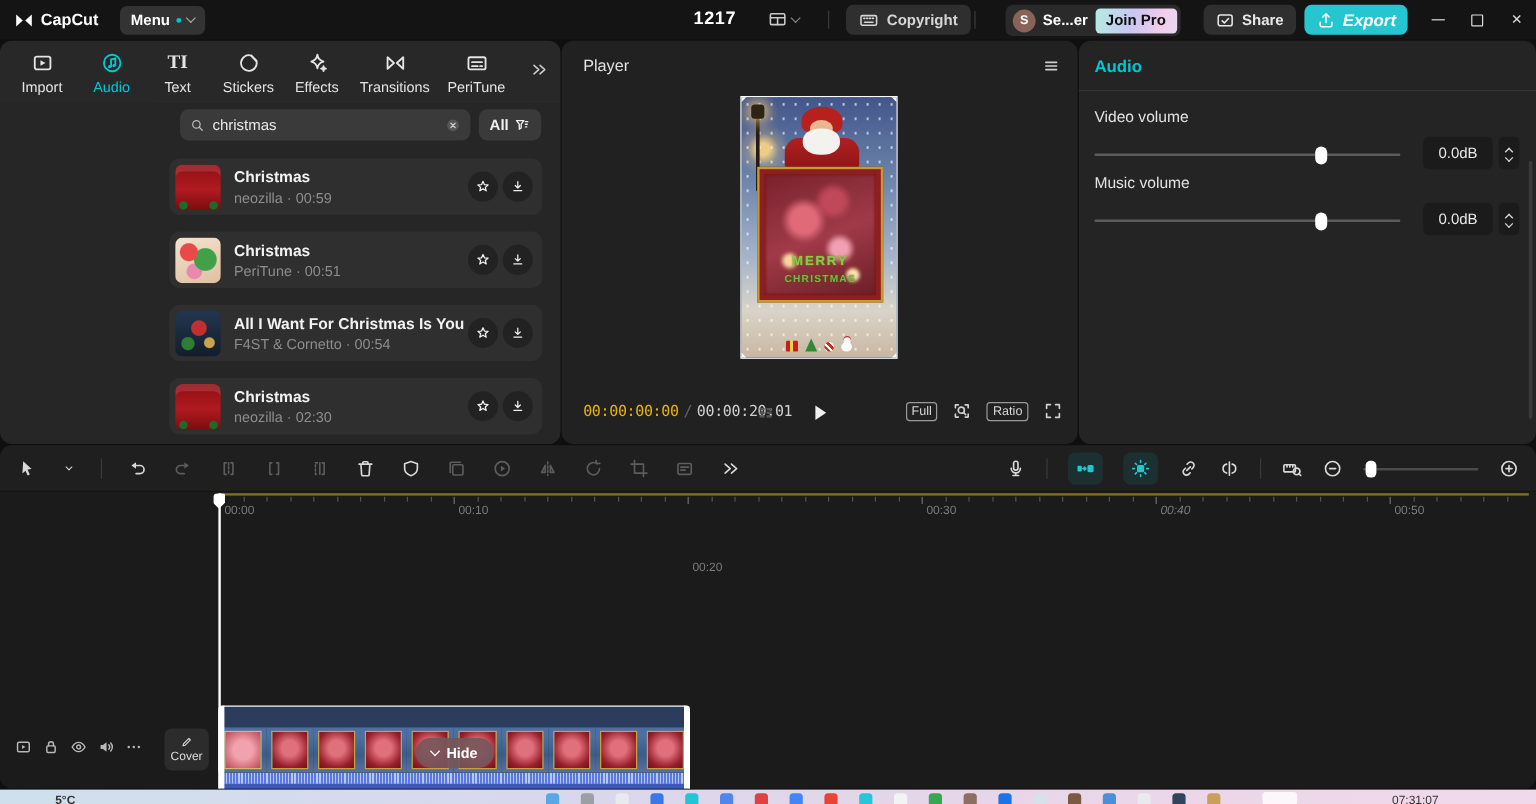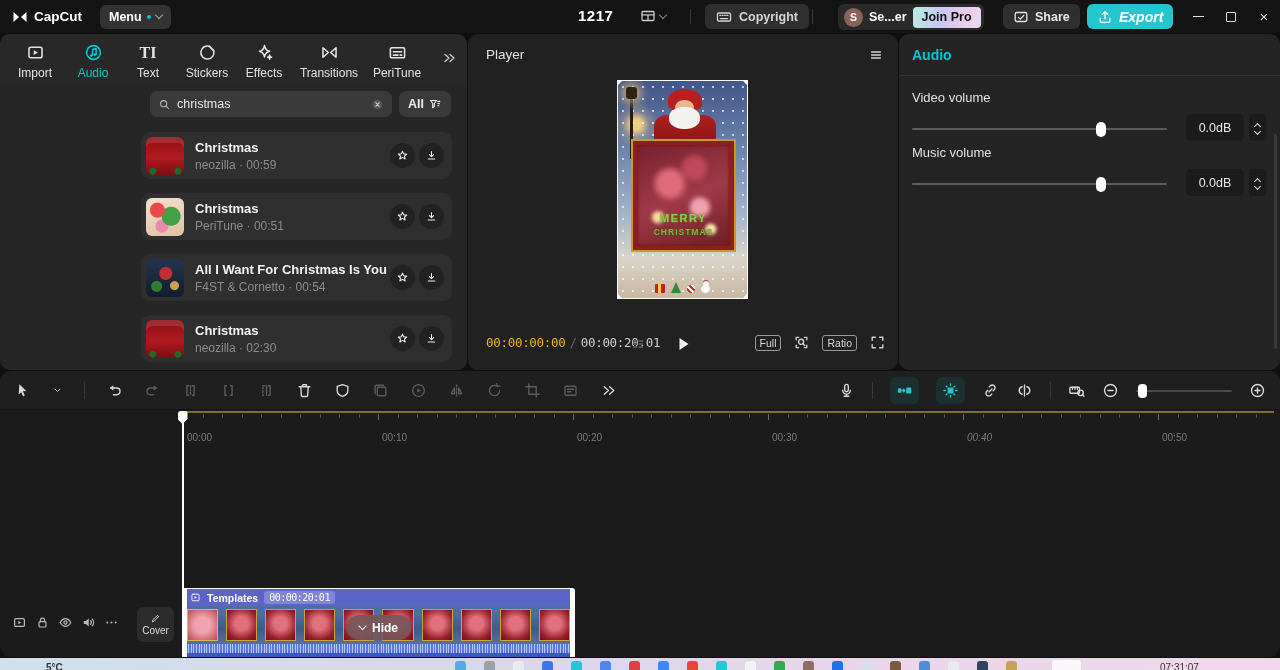--- a/index.html
+++ b/index.html
@@ -144,21 +144,21 @@
   .zslider{width:96px;height:14px;position:relative;}
   .zslider .ztrack{position:absolute;left:0;right:0;top:6px;height:2.5px;background:#4a4a4a;border-radius:2px;}
   .zslider .zthumb{position:absolute;left:2px;top:0;width:9px;height:14px;background:#fff;border-radius:4px;}
 
   
   #timeline{position:absolute;left:0;right:0;top:40px;bottom:0;}
   #ruler{position:absolute;left:0;right:0;top:0;height:20px;}
   .yellow-line{position:absolute;left:183px;right:6px;top:0;height:1.5px;background:#8f7d22;opacity:.85;}
   .r-tick{position:absolute;top:3px;width:1px;height:4px;background:#555;}
   .r-tick.major{height:6px;background:#6e6e6e;}
-  .r-label{position:absolute;top:21px;font-size:10px;color:#7c7c7c;white-space:nowrap;}
+  .r-label{position:absolute;top:9px;font-size:10px;color:#7c7c7c;white-space:nowrap;}
   #playhead{position:absolute;left:182px;top:0;width:1.5px;height:232px;background:#fff;z-index:6;}
   .ph-head{position:absolute;left:-4.5px;top:0;width:10px;height:13px;background:#fff;border-radius:3px 3px 2px 2px;clip-path:polygon(0 0,100% 0,100% 62%,50% 100%,0 62%);}
   #thumb-card{position:absolute;left:337px;top:37px;width:80px;height:97px;background:#0b0b0b;border-radius:9px;z-index:3;}
   .tc-img{position:absolute;left:8px;top:7px;right:8px;height:66px;border-radius:6px;overflow:hidden;background:
     radial-gradient(circle at 50% 30%,#c0392b 0 14px,transparent 22px),
     radial-gradient(circle at 46% 46%,#d9a07a 0 5px,transparent 8px),
     radial-gradient(circle at 15% 75%,#e8a23c 0 4px,transparent 7px),
     radial-gradient(circle at 80% 20%,#e8e0c8 0 3px,transparent 5px),
     radial-gradient(circle at 85% 70%,#e8b43c 0 5px,transparent 8px),
     linear-gradient(160deg,#3a2a40,#1a1424 70%,#30202c);}
@@ -694,21 +694,21 @@
           <div class="r-tick" style="left: 397.5px;"></div>
           <div class="r-tick" style="left: 417px;"></div>
           <div class="r-tick" style="left: 436.5px;"></div>
           <div class="r-tick" style="left: 456px;"></div>
           <div class="r-tick" style="left: 475.5px;"></div>
           <div class="r-tick" style="left: 495px;"></div>
           <div class="r-tick" style="left: 514.5px;"></div>
           <div class="r-tick" style="left: 534px;"></div>
           <div class="r-tick" style="left: 553.5px;"></div>
           <div class="r-tick major" style="left: 573px;"></div>
-          <span class="r-label" style="left: 577px;">00:20</span>
+          <span class="r-label" style="left: 577px; margin-top: 48px;">00:20</span>
           <div class="r-tick" style="left: 592.5px;"></div>
           <div class="r-tick" style="left: 612px;"></div>
           <div class="r-tick" style="left: 631.5px;"></div>
           <div class="r-tick" style="left: 651px;"></div>
           <div class="r-tick" style="left: 670.5px;"></div>
           <div class="r-tick" style="left: 690px;"></div>
           <div class="r-tick" style="left: 709.5px;"></div>
           <div class="r-tick" style="left: 729px;"></div>
           <div class="r-tick" style="left: 748.5px;"></div>
           <div class="r-tick major" style="left: 768px;"></div>
@@ -735,28 +735,20 @@
           <div class="r-tick" style="left: 1138.5px;"></div>
           <div class="r-tick major" style="left: 1158px;"></div>
           <span class="r-label" style="left: 1162px;">00:50</span>
           <div class="r-tick" style="left: 1177.5px;"></div>
           <div class="r-tick" style="left: 1197px;"></div>
           <div class="r-tick" style="left: 1216.5px;"></div>
           <div class="r-tick" style="left: 1236px;"></div>
           <div class="r-tick" style="left: 1255.5px;"></div>
         </div>
       <div id="clip">
-        <div class="clip-header">
-          <svg class="ic" viewBox="0 0 16 16">
-              <rect x="2.8" y="3.2" width="10.4" height="9.6" rx="1.6"></rect>
-              <path class="f" d="M6.6 5.8 L10 8 L6.6 10.2 Z"></path>
-            </svg>
-          <span class="clip-type">Templates</span>
-          <span class="clip-dur-badge">00:00:20:01</span>
-        </div>
         <div id="filmstrip">
             <div class="film-cell blurred">
               <div class="film-frame"></div>
             </div>
             <div class="film-cell">
               <div class="film-frame"></div>
             </div>
             <div class="film-cell">
               <div class="film-frame"></div>
             </div>

